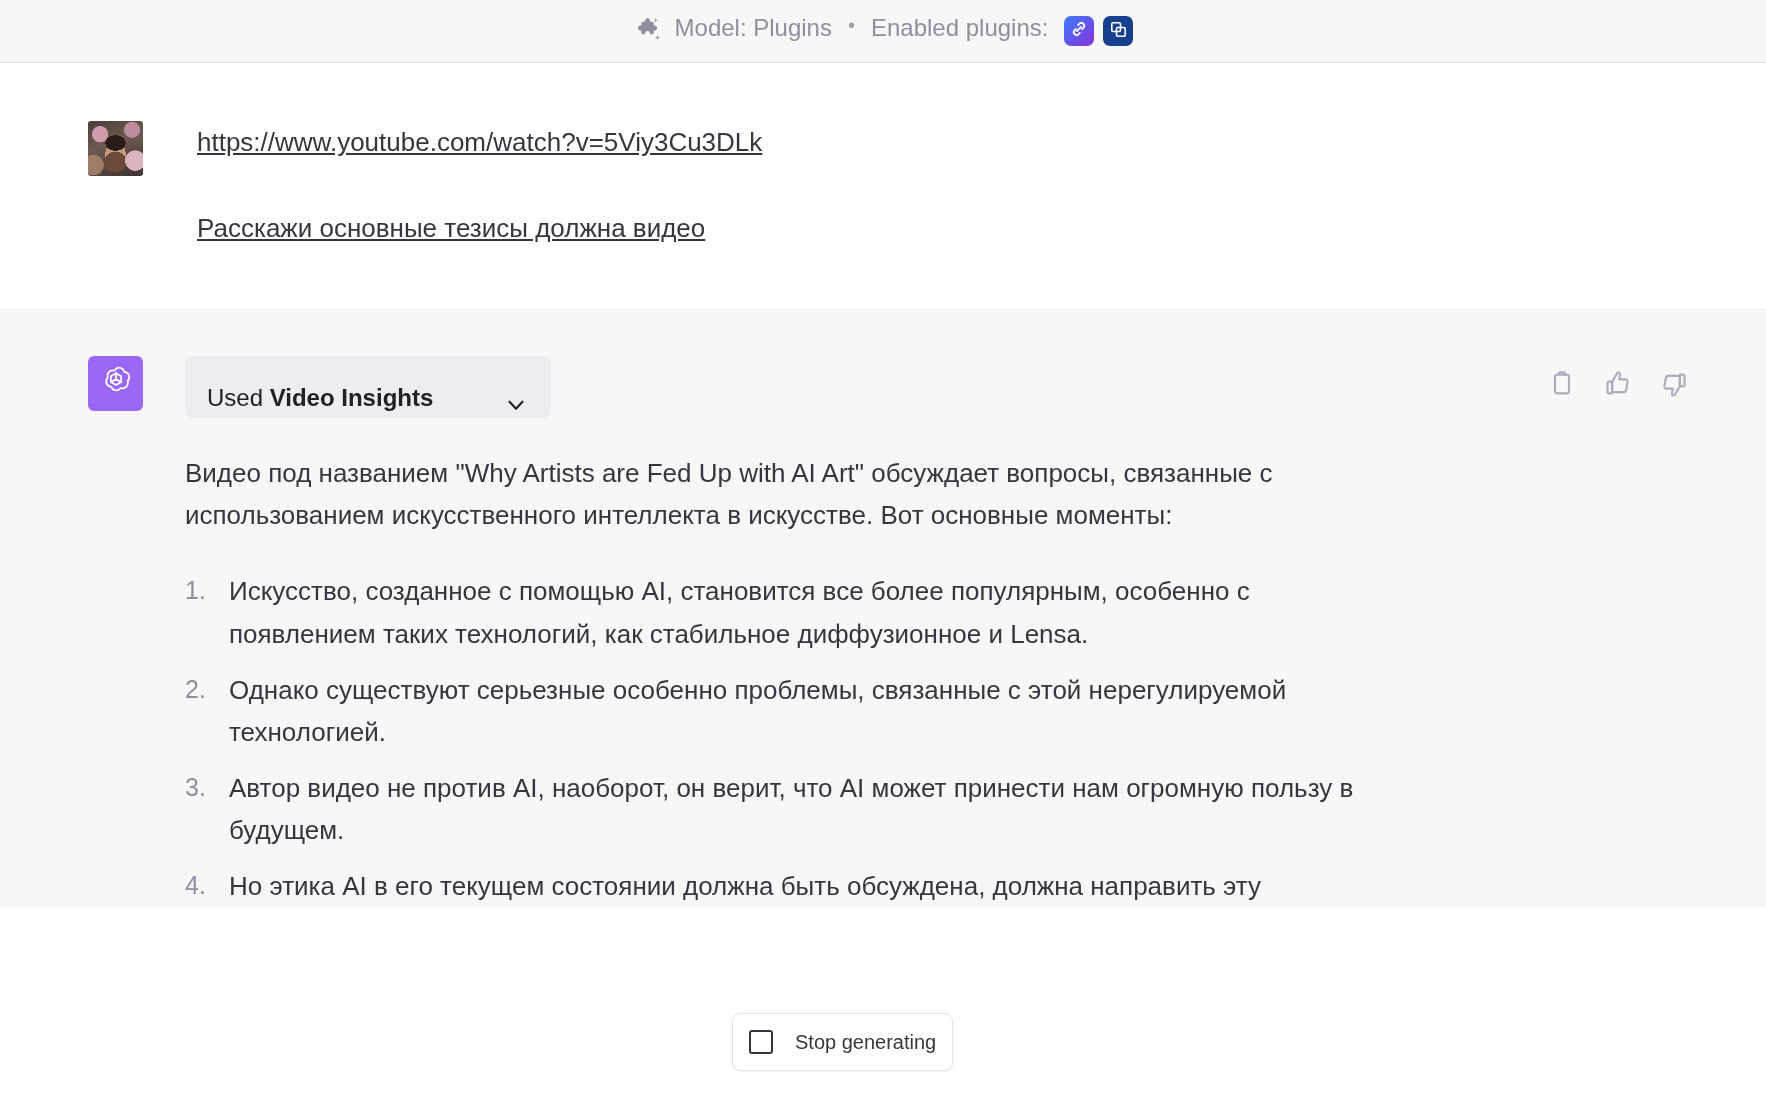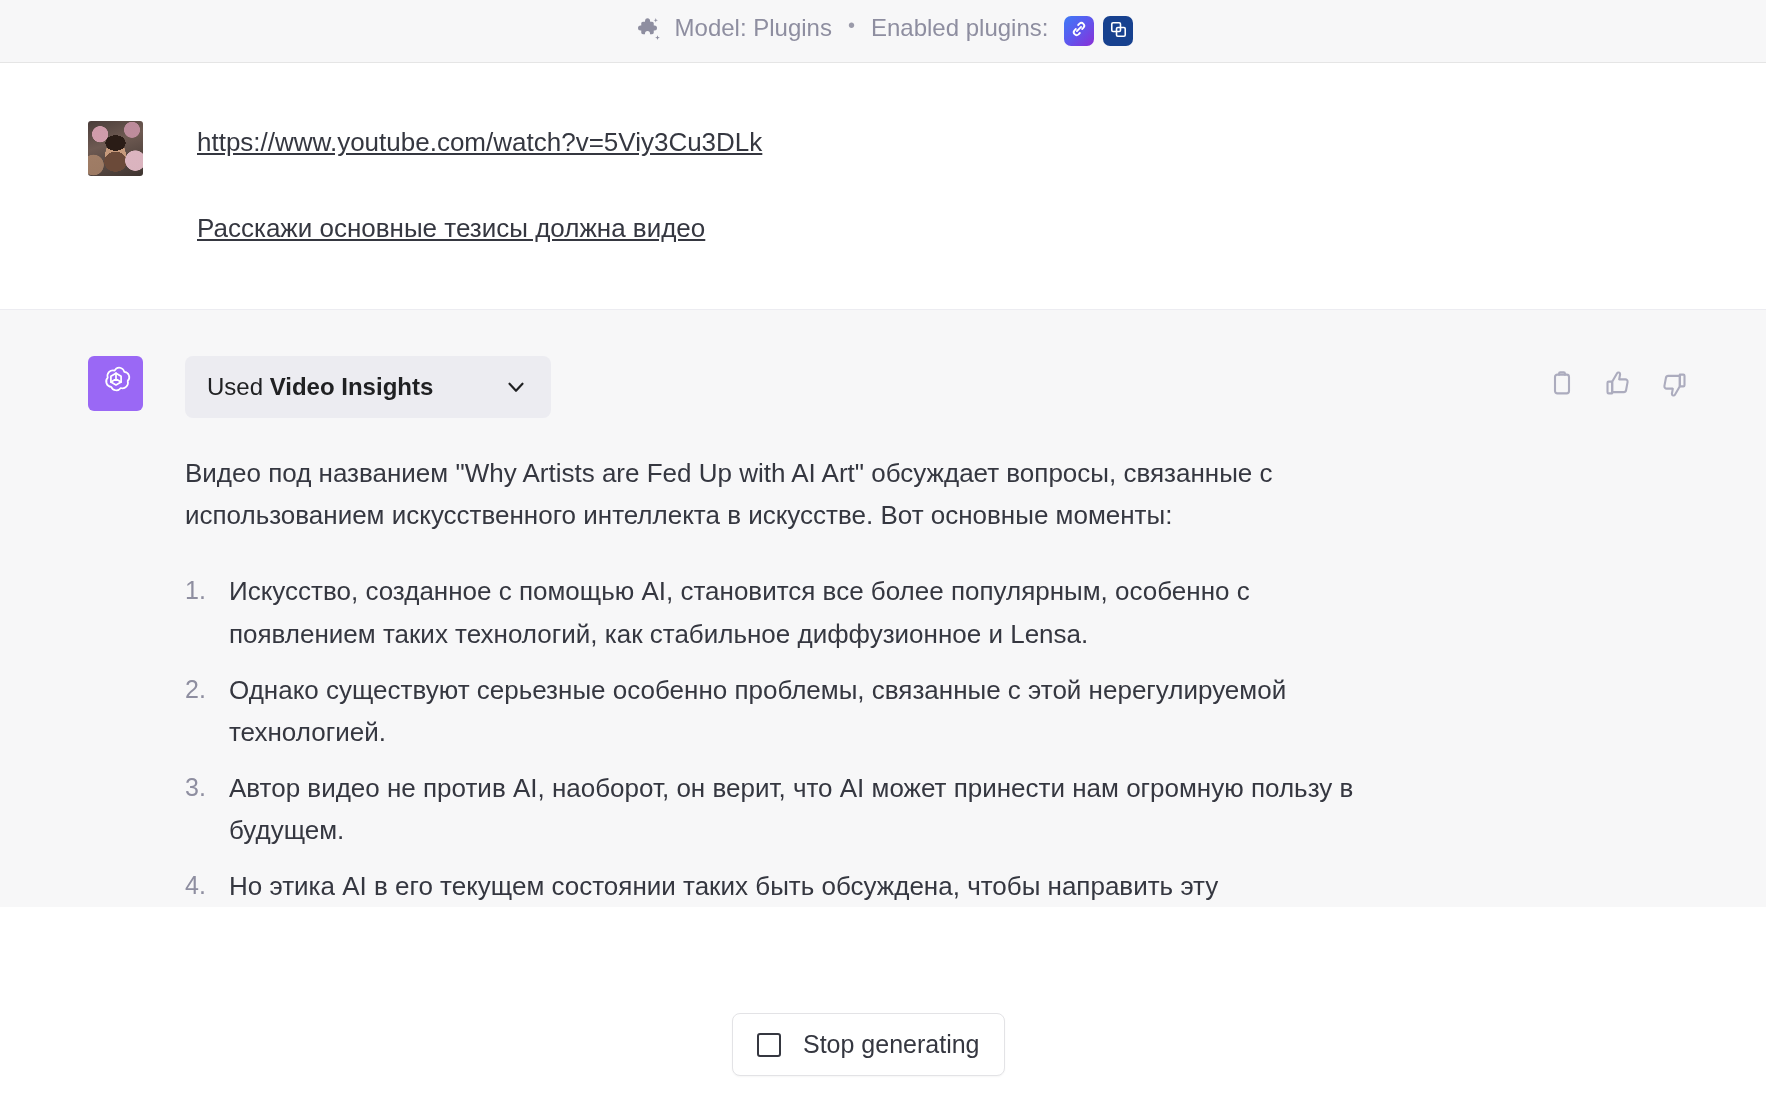--- a/index.html
+++ b/index.html
@@ -104,21 +104,21 @@
       radial-gradient(ellipse 30% 40% at 50% 62%, #c69a7c 0 62%, rgba(0,0,0,0) 63%),
       linear-gradient(160deg, #4a3d3a 0%, #6e5a52 40%, #3d332f 100%);
   }
 
   .user-line { margin: 12px; text-decoration: underline; }
   .user-line + .user-line { margin-top: 44px; }
 
   
   .used-pill {
     display: inline-flex;
-    align-items: center;
+    align-items: flex-end;
     justify-content: space-between;
     min-width: 348px;
     height: 62px;
     background: #ececf1;
     border-radius: 8px;
     padding: 0 22px 0 22px;
     box-sizing: border-box;
     margin-bottom: 34px;
     cursor: pointer;
   }
@@ -164,22 +164,22 @@
   .stop-btn {
     position: absolute;
     left: 732px;
     top: 1013px;
     display: flex;
     align-items: center;
     gap: 22px;
     background: #ffffff;
     border: 1px solid #e3e3e6;
     border-radius: 8px;
-    padding: 16px 24px;
-    font-size: 25px;
+    padding: 16px 16px;
+    font-size: 20px;
     color: #353740;
     box-shadow: 0 1px 2px rgba(0,0,0,0.04);
     cursor: pointer;
     z-index: 20;
   }
   .stop-sq {
     width: 20px; height: 20px;
     border: 2px solid #353740;
     border-radius: 3px;
   }
@@ -281,21 +281,21 @@
             </svg>
           </span>
         </div>
 
         <p class="para">Видео под названием "Why Artists are Fed Up with AI Art" обсуждает вопросы, связанные с использованием искусственного интеллекта в искусстве. Вот основные моменты:</p>
 
         <ol class="answer-list">
           <li>Искусство, созданное с помощью AI, становится все более популярным, особенно с появлением таких технологий, как стабильное диффузионное и Lensa.</li>
           <li>Однако существуют серьезные особенно проблемы, связанные с этой нерегулируемой технологией.</li>
           <li>Автор видео не против AI, наоборот, он верит, что AI может принести нам огромную пользу в будущем.</li>
-          <li>Но этика AI в его текущем состоянии таких быть обсуждена, чтобы направить эту</li>
+          <li>Но этика AI в его текущем состоянии должна быть обсуждена, должна направить эту</li>
         </ol>
 
       </div>
     </div>
   </div>
 </div>
 
 <div class="stop-btn">
   <span class="stop-sq"></span>
   <span>Stop generating</span>

